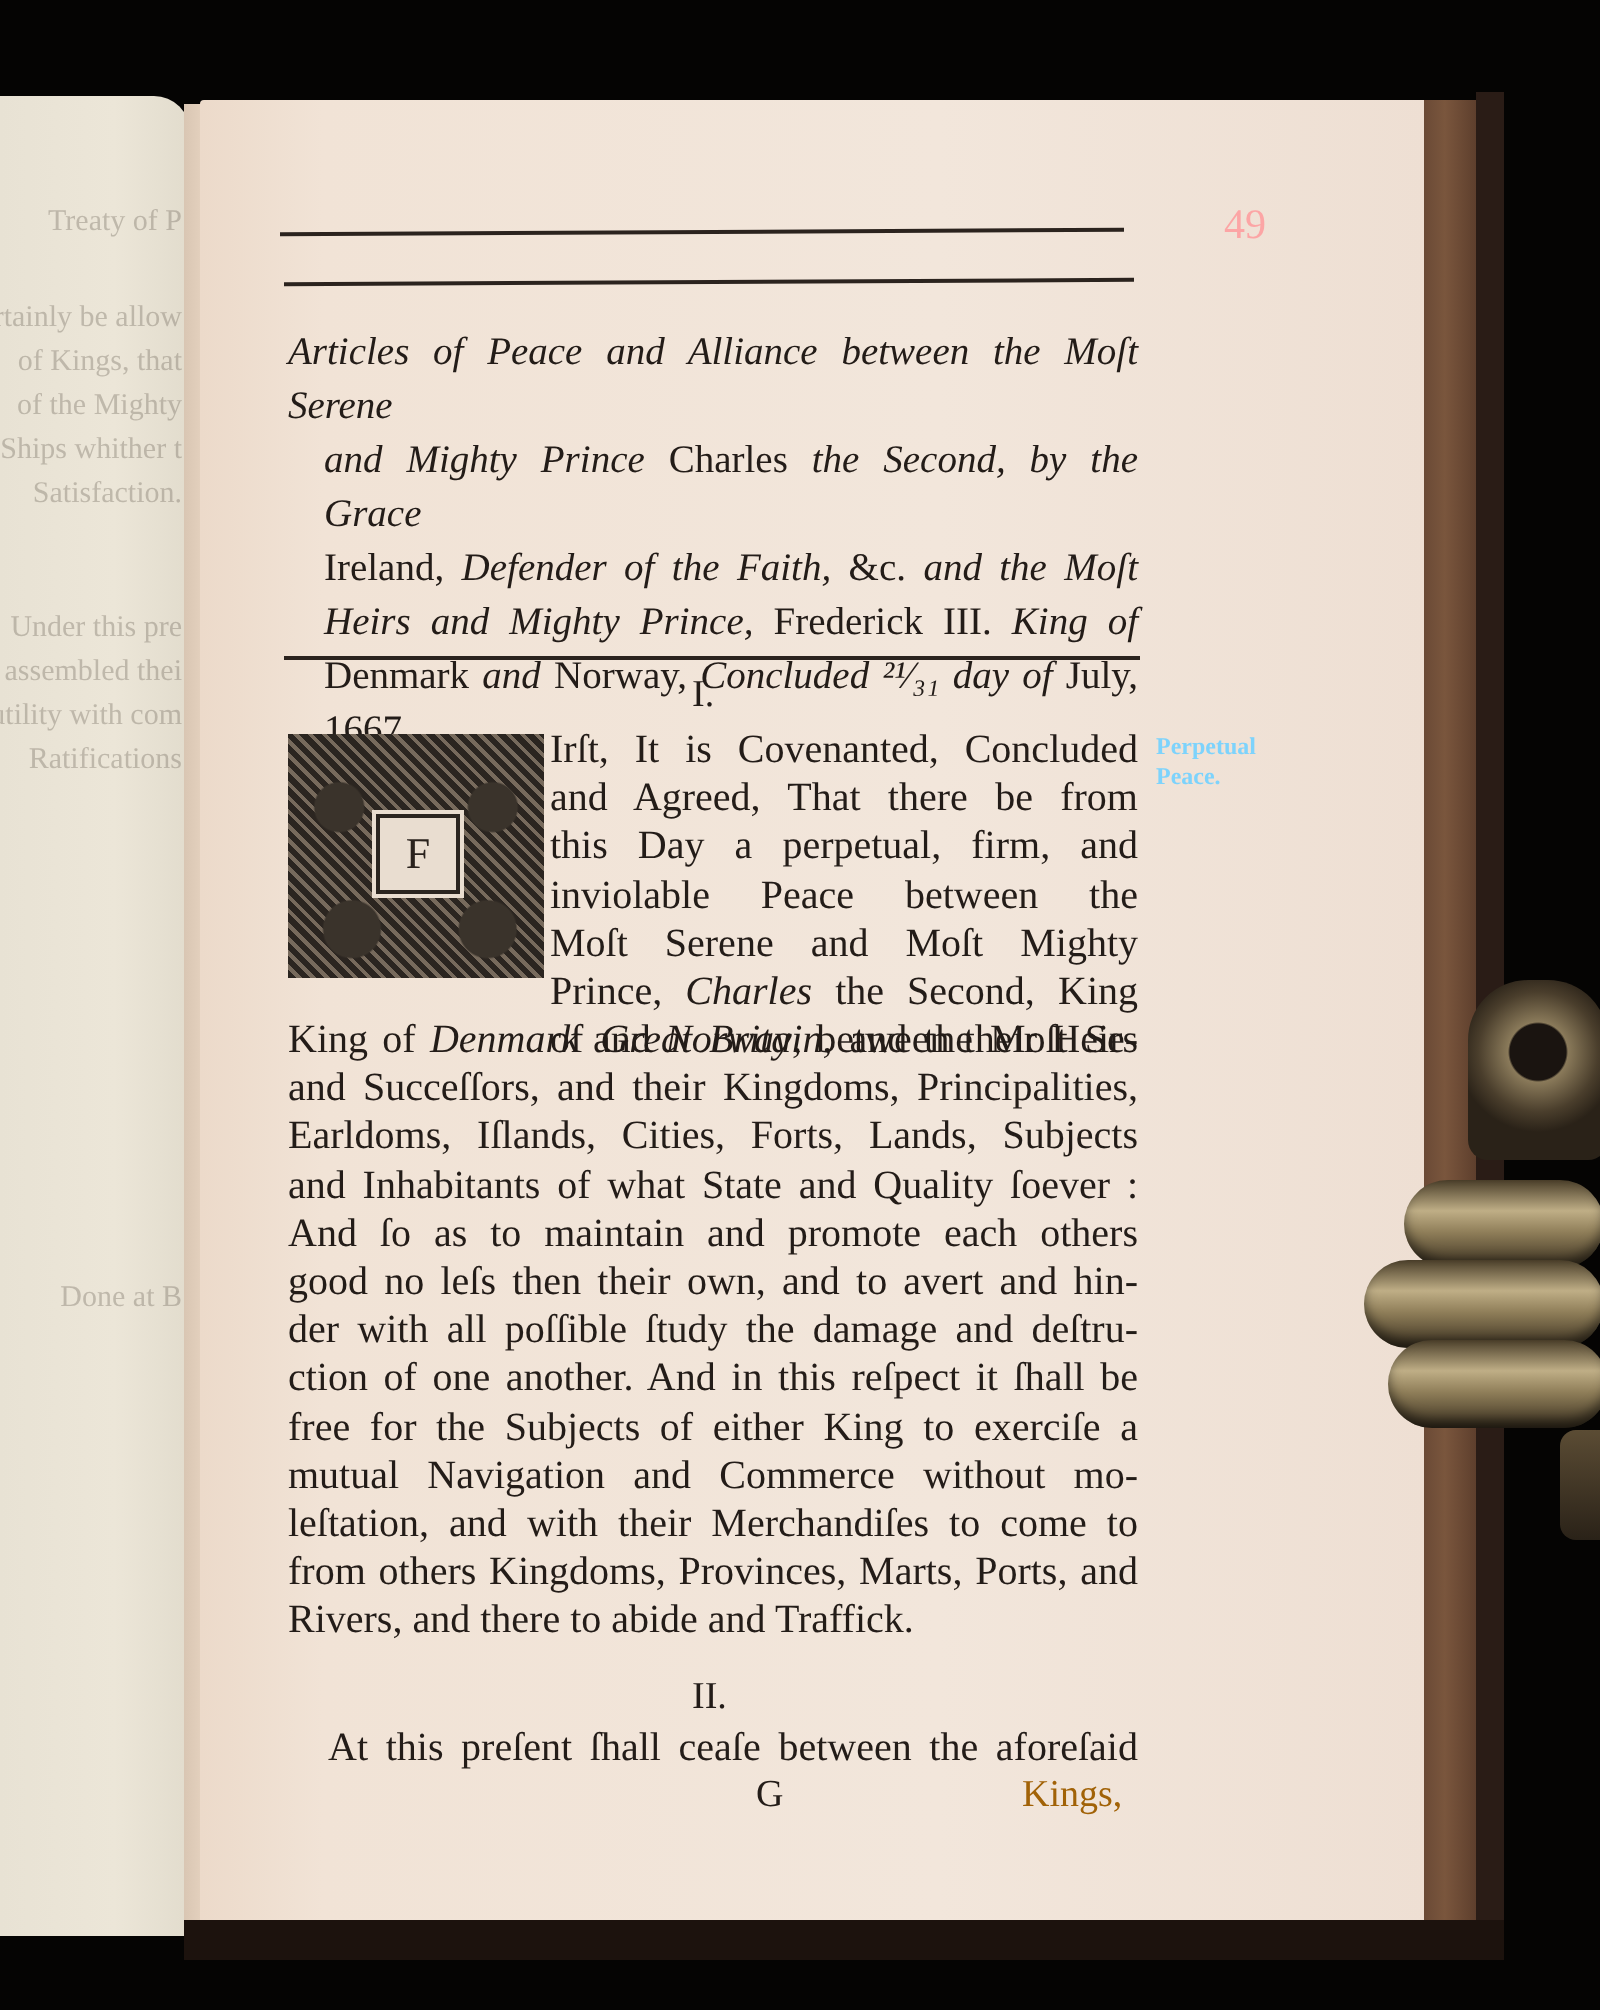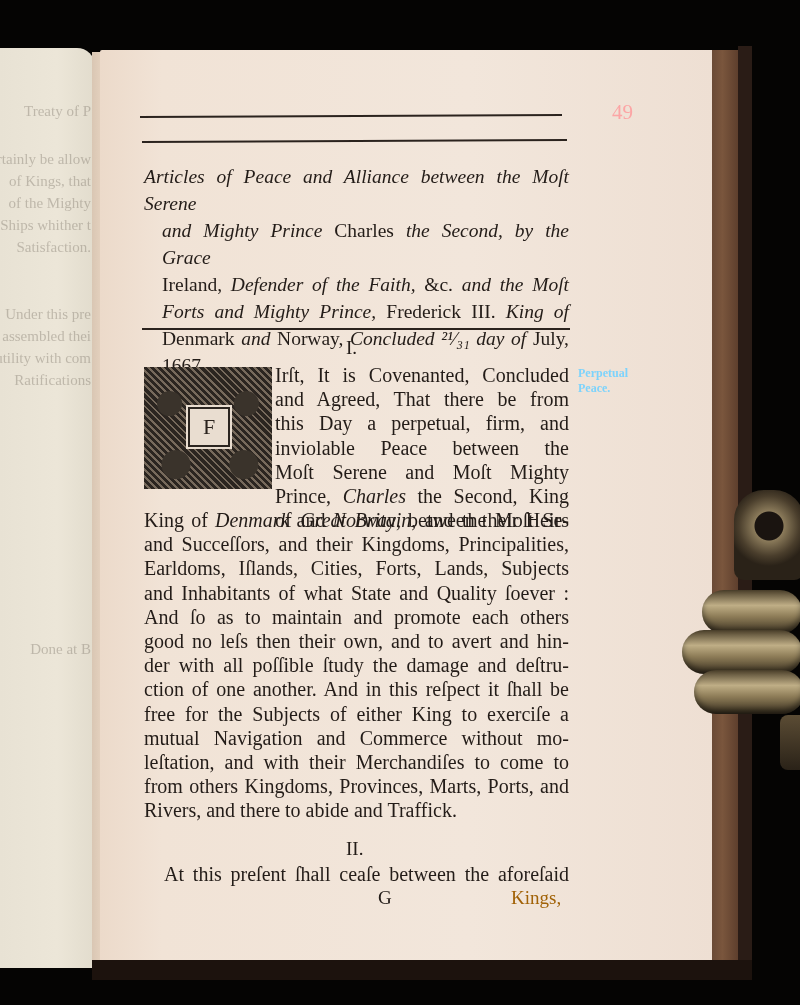--- a/index.html
+++ b/index.html
@@ -163,21 +163,21 @@
   <div class="bottom-shadow"></div>
 
   <div class="page-number">49</div>
   <div class="rule r1"></div>
   <div class="rule r2"></div>
 
   <div class="title-block" id="title-block">
       <span class="ln first"><span class="it">Articles of Peace and Alliance between the Moſt Serene</span></span>
       <span class="ln"><span class="it">and Mighty Prince </span><span>Charles </span><span class="it">the Second, by the Grace</span></span>
       <span class="ln"><span>Ireland, </span><span class="it">Defender of the Faith, </span><span>&amp;c. </span><span class="it">and the Moſt</span></span>
-      <span class="ln"><span class="it">Forts and Mighty Prince, </span><span>Frederick III. </span><span class="it">King of</span></span>
+      <span class="ln"><span class="it">Heirs and Mighty Prince, </span><span>Frederick III. </span><span class="it">King of</span></span>
       <span class="ln"><span>Denmark </span><span class="it">and </span><span>Norway, </span><span class="it">Concluded ²¹⁄₃₁ day of </span><span>July,</span></span>
       <span class="ln last"><span>1667.</span></span>
     </div>
   <div class="rule r3"></div>
 
   <div class="article-num art1">I.</div>
 
   <div class="initial">
     <div class="letter-box">F</div>
   </div>

